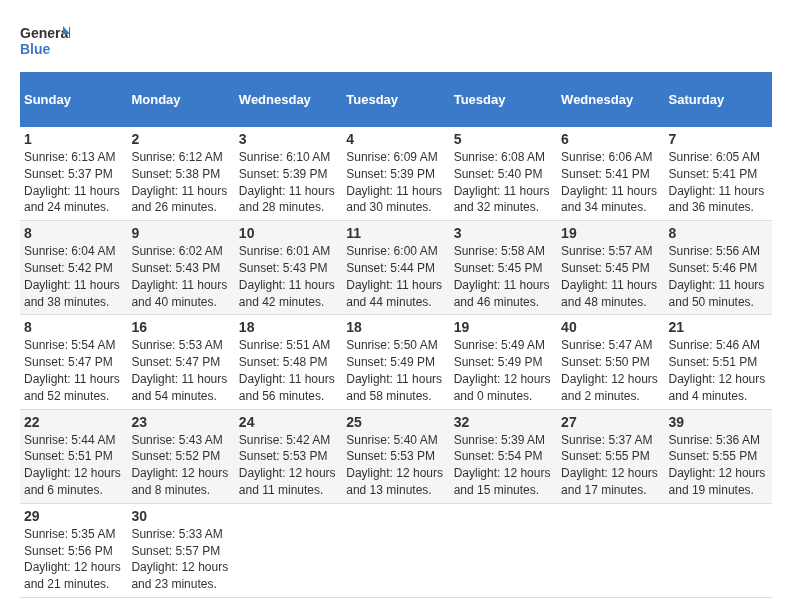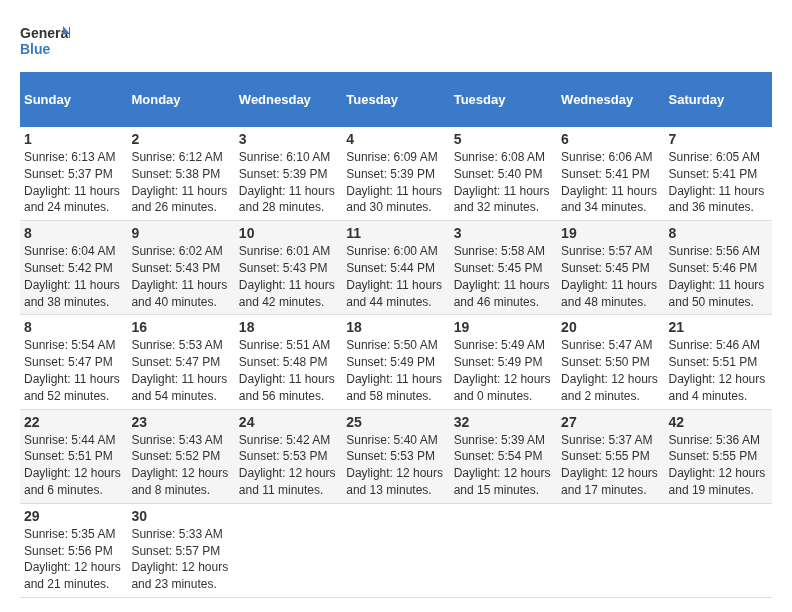--- a/index.html
+++ b/index.html
@@ -123,31 +123,31 @@
         <td><span class="day-number">3</span><span class="day-info">Sunrise: 5:58 AM<br>Sunset: 5:45 PM<br>Daylight: 11 hours and 46 minutes.</span></td>
         <td><span class="day-number">19</span><span class="day-info">Sunrise: 5:57 AM<br>Sunset: 5:45 PM<br>Daylight: 11 hours and 48 minutes.</span></td>
         <td><span class="day-number">8</span><span class="day-info">Sunrise: 5:56 AM<br>Sunset: 5:46 PM<br>Daylight: 11 hours and 50 minutes.</span></td>
       </tr>
       <tr>
         <td><span class="day-number">8</span><span class="day-info">Sunrise: 5:54 AM<br>Sunset: 5:47 PM<br>Daylight: 11 hours and 52 minutes.</span></td>
         <td><span class="day-number">16</span><span class="day-info">Sunrise: 5:53 AM<br>Sunset: 5:47 PM<br>Daylight: 11 hours and 54 minutes.</span></td>
         <td><span class="day-number">18</span><span class="day-info">Sunrise: 5:51 AM<br>Sunset: 5:48 PM<br>Daylight: 11 hours and 56 minutes.</span></td>
         <td><span class="day-number">18</span><span class="day-info">Sunrise: 5:50 AM<br>Sunset: 5:49 PM<br>Daylight: 11 hours and 58 minutes.</span></td>
         <td><span class="day-number">19</span><span class="day-info">Sunrise: 5:49 AM<br>Sunset: 5:49 PM<br>Daylight: 12 hours and 0 minutes.</span></td>
-        <td><span class="day-number">20</span><span class="day-info">Sunrise: 5:47 AM<br>Sunset: 5:50 PM<br>Daylight: 12 hours and 2 minutes.</span></td>
+        <td><span class="day-number">40</span><span class="day-info">Sunrise: 5:47 AM<br>Sunset: 5:50 PM<br>Daylight: 12 hours and 2 minutes.</span></td>
         <td><span class="day-number">21</span><span class="day-info">Sunrise: 5:46 AM<br>Sunset: 5:51 PM<br>Daylight: 12 hours and 4 minutes.</span></td>
       </tr>
       <tr>
         <td><span class="day-number">22</span><span class="day-info">Sunrise: 5:44 AM<br>Sunset: 5:51 PM<br>Daylight: 12 hours and 6 minutes.</span></td>
         <td><span class="day-number">23</span><span class="day-info">Sunrise: 5:43 AM<br>Sunset: 5:52 PM<br>Daylight: 12 hours and 8 minutes.</span></td>
         <td><span class="day-number">24</span><span class="day-info">Sunrise: 5:42 AM<br>Sunset: 5:53 PM<br>Daylight: 12 hours and 11 minutes.</span></td>
         <td><span class="day-number">25</span><span class="day-info">Sunrise: 5:40 AM<br>Sunset: 5:53 PM<br>Daylight: 12 hours and 13 minutes.</span></td>
         <td><span class="day-number">32</span><span class="day-info">Sunrise: 5:39 AM<br>Sunset: 5:54 PM<br>Daylight: 12 hours and 15 minutes.</span></td>
         <td><span class="day-number">27</span><span class="day-info">Sunrise: 5:37 AM<br>Sunset: 5:55 PM<br>Daylight: 12 hours and 17 minutes.</span></td>
-        <td><span class="day-number">42</span><span class="day-info">Sunrise: 5:36 AM<br>Sunset: 5:55 PM<br>Daylight: 12 hours and 19 minutes.</span></td>
+        <td><span class="day-number">39</span><span class="day-info">Sunrise: 5:36 AM<br>Sunset: 5:55 PM<br>Daylight: 12 hours and 19 minutes.</span></td>
       </tr>
       <tr>
         <td><span class="day-number">29</span><span class="day-info">Sunrise: 5:35 AM<br>Sunset: 5:56 PM<br>Daylight: 12 hours and 21 minutes.</span></td>
         <td><span class="day-number">30</span><span class="day-info">Sunrise: 5:33 AM<br>Sunset: 5:57 PM<br>Daylight: 12 hours and 23 minutes.</span></td>
         <td></td>
         <td></td>
         <td></td>
         <td></td>
         <td></td>
       </tr>

